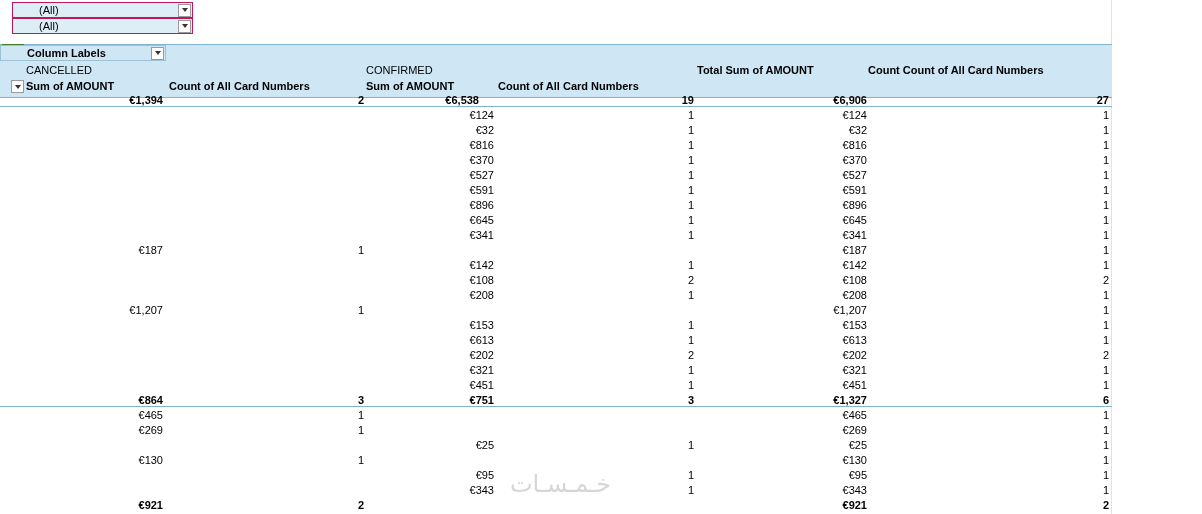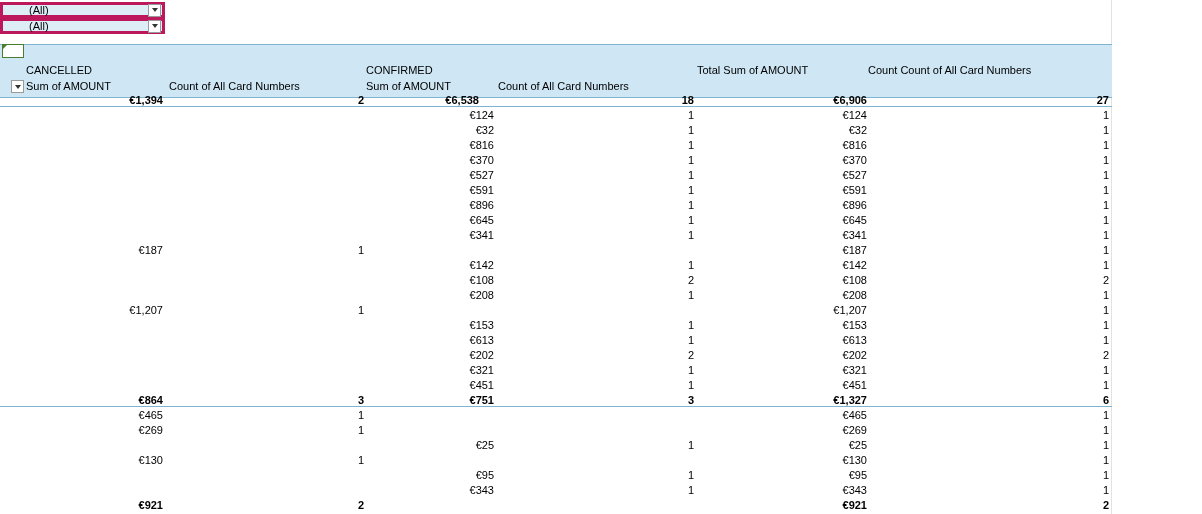--- a/index.html
+++ b/index.html
@@ -7,24 +7,24 @@
     width:1202px;height:514px;overflow:hidden;
     background:#ffffff;
     font-family:"Liberation Sans", sans-serif;
     font-size:11px;
     color:#000000;
   }
   #sheet{position:relative;width:1202px;height:514px;}
 
   
   .filter-row{
-    position:absolute;left:0;
-    width:165px;height:16px;
+    position:absolute;left:12px;
+    width:181px;height:16px;
     background:#ddeef7;
-    border:3px solid #be185d;
+    border:1px solid #be185d;
     box-sizing:border-box;
     display:flex;align-items:center;
   }
   .filter-label{
     flex:1;padding-left:26px;font-size:11px;line-height:14px;
     white-space:nowrap;overflow:hidden;
   }
   .filter-btn{
     width:13px;height:13px;margin-right:1px;
     border:1px solid #9a9a9a;background:#ffffff;
@@ -47,21 +47,21 @@
   .collabel-box{
     position:absolute;left:0;top:45px;width:166px;height:16px;
     border:1px solid #9cc3d5;box-sizing:border-box;
     background:#cfe7f5;display:flex;align-items:center;
   }
   .collabel-text{flex:1;padding-left:26px;font-weight:bold;font-size:11px;white-space:nowrap;}
 
   .hdr{
     position:absolute;font-size:11px;white-space:nowrap;
   }
-  .hdr.b{font-weight:normal;}
+  .hdr.b{font-weight:bold;}
 
   
   .rowhdr-btn{
     position:absolute;left:11px;top:80px;width:13px;height:13px;
     border:1px solid #9a9a9a;background:#ffffff;
     display:flex;align-items:center;justify-content:center;box-sizing:border-box;
   }
 
   
   .corner{
@@ -161,40 +161,46 @@
   </div>
 
   <div class="band">
     <div class="band-topline"></div>
     <div class="band-bottomline"></div>
   </div>
 
   <div class="corner"></div>
   <div class="corner-tri"></div>
 
+  <div class="collabel-box">
+    <span class="collabel-text">Column Labels</span>
+    <span class="filter-btn">
+        <span class="caret"></span>
+      </span>
+  </div>
 
   <div class="rowhdr-btn">
       <span class="caret"></span>
     </div>
 
   <div class="hdr" style="top: 64px; left: 26px;" id="gh0">CANCELLED</div>
   <div class="hdr" style="top: 64px; left: 366px;" id="gh1">CONFIRMED</div>
   <div class="hdr b" style="top: 64px; left: 697px;" id="gh2">Total Sum of AMOUNT</div>
   <div class="hdr b" style="top: 64px; left: 868px;" id="gh3">Count Count of All Card Numbers</div>
 
   <div class="hdr b" style="top: 80px; left: 26px;" id="sh0">Sum of AMOUNT</div>
   <div class="hdr b" style="top: 80px; left: 169px;" id="sh1">Count of All Card Numbers</div>
   <div class="hdr b" style="top: 80px; left: 366px;" id="sh2">Sum of AMOUNT</div>
   <div class="hdr b" style="top: 80px; left: 498px;" id="sh3">Count of All Card Numbers</div>
 
   <div id="body">
       <div class="cell r bold" style="top: 93px; left: -77px; width: 240px;">€1,394</div>
       <div class="cell r bold" style="top: 93px; left: 124px; width: 240px;">2</div>
       <div class="cell r bold" style="top: 93px; left: 239px; width: 240px;">€6,538</div>
-      <div class="cell r bold" style="top: 93px; left: 454px; width: 240px;">18</div>
+      <div class="cell r bold" style="top: 93px; left: 454px; width: 240px;">19</div>
       <div class="cell r bold" style="top: 93px; left: 627px; width: 240px;">€6,906</div>
       <div class="cell r bold" style="top: 93px; left: 869px; width: 240px;">27</div>
       <div class="cell r" style="top: 108px; left: 254px; width: 240px;">€124</div>
       <div class="cell r" style="top: 108px; left: 454px; width: 240px;">1</div>
       <div class="cell r" style="top: 108px; left: 627px; width: 240px;">€124</div>
       <div class="cell r" style="top: 108px; left: 869px; width: 240px;">1</div>
       <div class="cell r" style="top: 123px; left: 254px; width: 240px;">€32</div>
       <div class="cell r" style="top: 123px; left: 454px; width: 240px;">1</div>
       <div class="cell r" style="top: 123px; left: 627px; width: 240px;">€32</div>
       <div class="cell r" style="top: 123px; left: 869px; width: 240px;">1</div>
@@ -299,13 +305,14 @@
       <div class="cell r bold" style="top: 498px; left: -77px; width: 240px;">€921</div>
       <div class="cell r bold" style="top: 498px; left: 124px; width: 240px;">2</div>
       <div class="cell r bold" style="top: 498px; left: 627px; width: 240px;">€921</div>
       <div class="cell r bold" style="top: 498px; left: 869px; width: 240px;">2</div>
       <div class="rule" style="top: 106px; left: 0px; width: 1112px;"></div>
       <div class="rule" style="top: 406px; left: 0px; width: 1112px;"></div>
     </div>
 
   <div class="rightpane"></div>
 
+  <div class="watermark">خـمـسـات</div>
 </div>
 
 </body></html>

